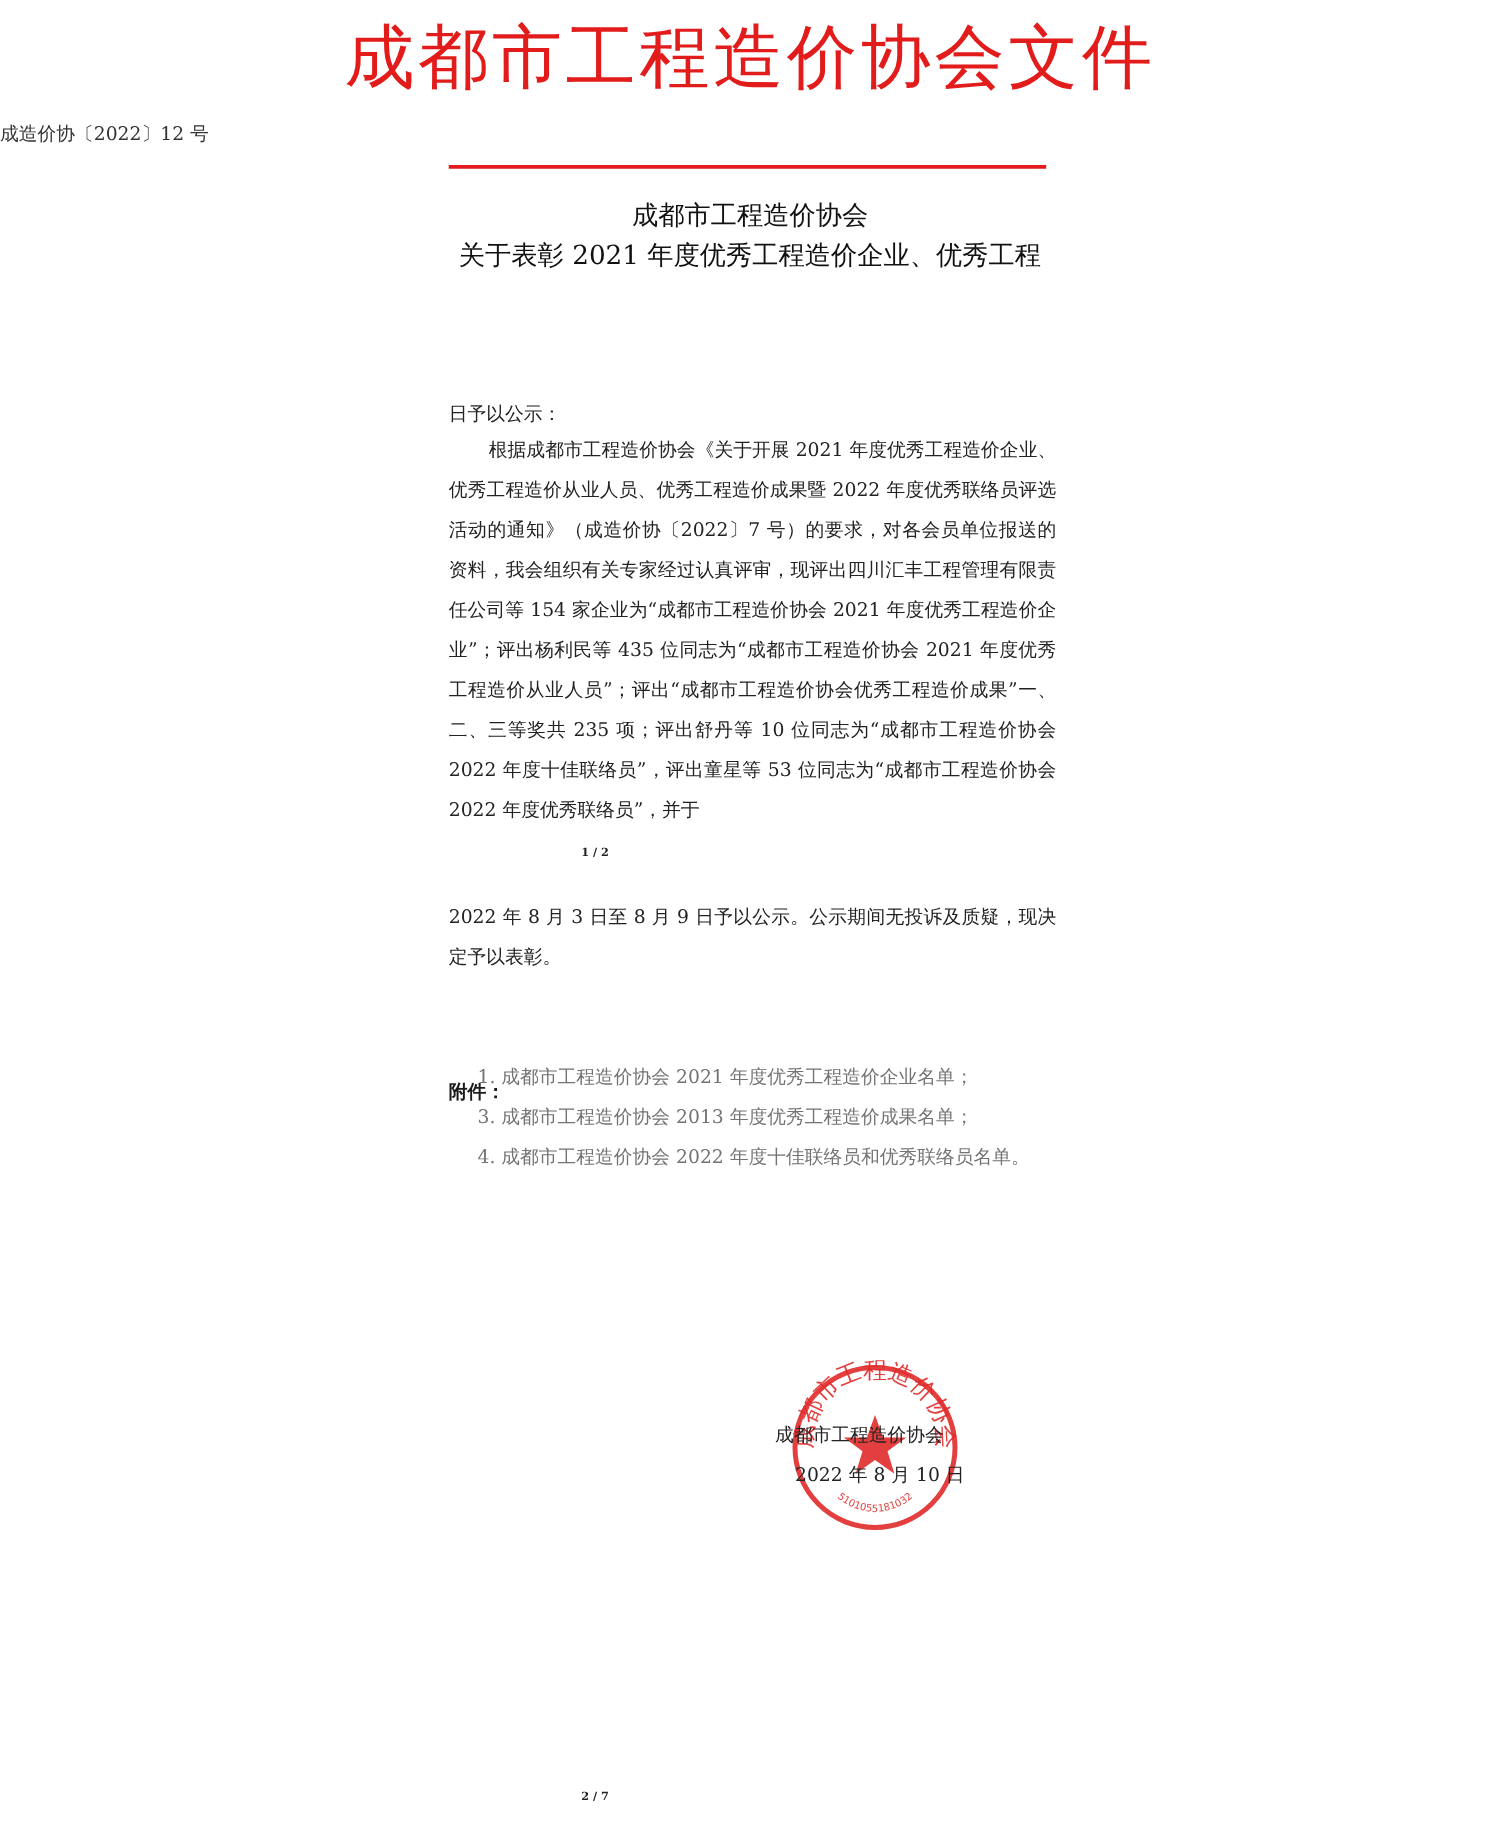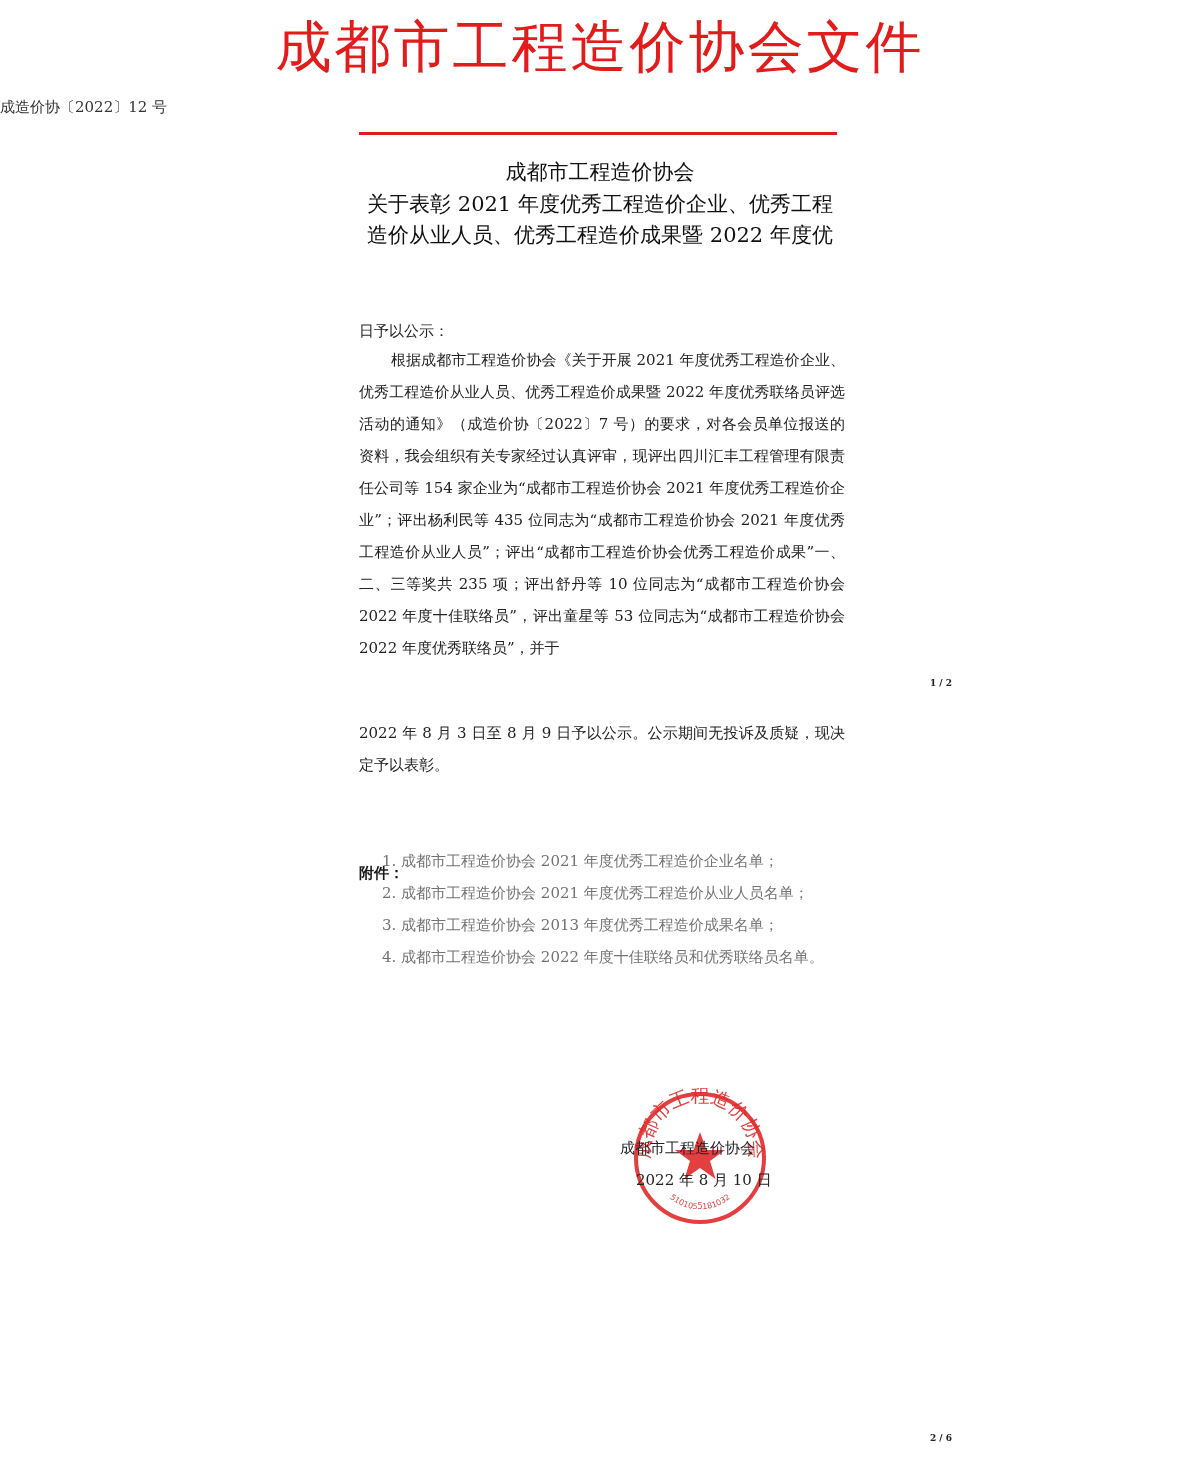--- a/index.html
+++ b/index.html
@@ -8,54 +8,52 @@
   .abs { position: absolute; }
   .masthead { left: 0; width: 1200px; top: 14px; text-align: center;
               font-size: 56px; color: #e21b1b; letter-spacing: 3px; line-height: 66px;
               font-family: "DejaVu Serif", serif; }
   .docnum { left: 0; width: 1200px; top: 97px; text-align: left; font-size: 15px; color: #333; line-height: 20px; }
   .redline { left: 359px; top: 132px; width: 478px; height: 3px; background: #e21b1b; }
   .title { left: 350px; width: 500px; top: 157px; text-align: center; font-size: 21px; line-height: 31.5px; color: #111; }
   .body { left: 359px; width: 486px; font-size: 15px; line-height: 32px; color: #222; text-align: justify; }
   .salutation { top: 315px; }
   .p1 { top: 344px; text-indent: 32px; }
-  .pagenum { left: 0; width: 952px; text-align: right; font-size: 9px; font-weight: bold; color: #222; }
+  .pagenum { left: 0; width: 952px; text-align: center; font-size: 9px; font-weight: bold; color: #222; }
   .p2 { top: 717px; }
   .attach-h { left: 359px; top: 859px; font-size: 15px; font-weight: bold; line-height: 28px; }
   .attach-list { left: 382px; top: 845px; width: 480px; font-size: 15px; line-height: 32px; color: #737373; }
   .attach-list div { white-space: nowrap; }
   .sig { left: 620px; top: 1132px; width: 160px; font-size: 15px; line-height: 32px; color: #222; z-index: 2; }
   .sig .org { text-align: left; }
   .sig .date { padding-left: 16px; }
   .seal { left: 630px; top: 1088px; width: 140px; height: 140px; z-index: 1; }
 </style>
 </head>
 <body>
 
 <div class="abs masthead">成都市工程造价协会文件</div>
 <div class="abs docnum">成造价协〔2022〕12 号</div>
 <div class="abs redline"></div>
 
 <div class="abs title">
   <div>成都市工程造价协会</div>
   <div>关于表彰 2021 年度优秀工程造价企业、优秀工程</div>
-  <div>造价从业人员、优秀工程造价成果暨 2022 年度优</div>
 </div>
 
 <div class="abs body salutation">日予以公示：</div>
 <div class="abs body p1">根据成都市工程造价协会《关于开展 2021 年度优秀工程造价企业、优秀工程造价从业人员、优秀工程造价成果暨 2022 年度优秀联络员评选活动的通知》（成造价协〔2022〕7 号）的要求，对各会员单位报送的资料，我会组织有关专家经过认真评审，现评出四川汇丰工程管理有限责任公司等 154 家企业为“成都市工程造价协会 2021 年度优秀工程造价企业”；评出杨利民等 435 位同志为“成都市工程造价协会 2021 年度优秀工程造价从业人员”；评出“成都市工程造价协会优秀工程造价成果”一、二、三等奖共 235 项；评出舒丹等 10 位同志为“成都市工程造价协会 2022 年度十佳联络员”，评出童星等 53 位同志为“成都市工程造价协会 2022 年度优秀联络员”，并于</div>
 
 <div class="abs pagenum" style="top:678px;">1 / 2</div>
 
 <div class="abs body p2">2022 年 8 月 3 日至 8 月 9 日予以公示。公示期间无投诉及质疑，现决定予以表彰。</div>
 
 <div class="abs attach-h">附件：</div>
 <div class="abs attach-list">
   <div>1. 成都市工程造价协会 2021 年度优秀工程造价企业名单；</div>
-  <div>2. 成都市工程造价协会 2021 年度优秀工程造价从业人员名单；</div>
   <div>3. 成都市工程造价协会 2013 年度优秀工程造价成果名单；</div>
   <div>4. 成都市工程造价协会 2022 年度十佳联络员和优秀联络员名单。</div>
 </div>
 
 <div class="abs seal">
   <svg width="140" height="140" viewBox="0 0 140 140">
     <defs>
       <path id="sealArc" d="M 22 78 A 50 50 0 1 1 118 78"></path>
       <path id="sealArcBottom" d="M 34 104 A 46 46 0 0 0 106 104"></path>
     </defs>
@@ -68,13 +66,13 @@
       <textPath href="#sealArcBottom" startOffset="50%" text-anchor="middle">5101055181032</textPath>
     </text>
   </svg>
 </div>
 
 <div class="abs sig">
   <div class="org">成都市工程造价协会</div>
   <div class="date">2022 年 8 月 10 日</div>
 </div>
 
-<div class="abs pagenum" style="top:1433px;">2 / 6</div>
+<div class="abs pagenum" style="top:1433px;">2 / 7</div>
 
 </body></html>

